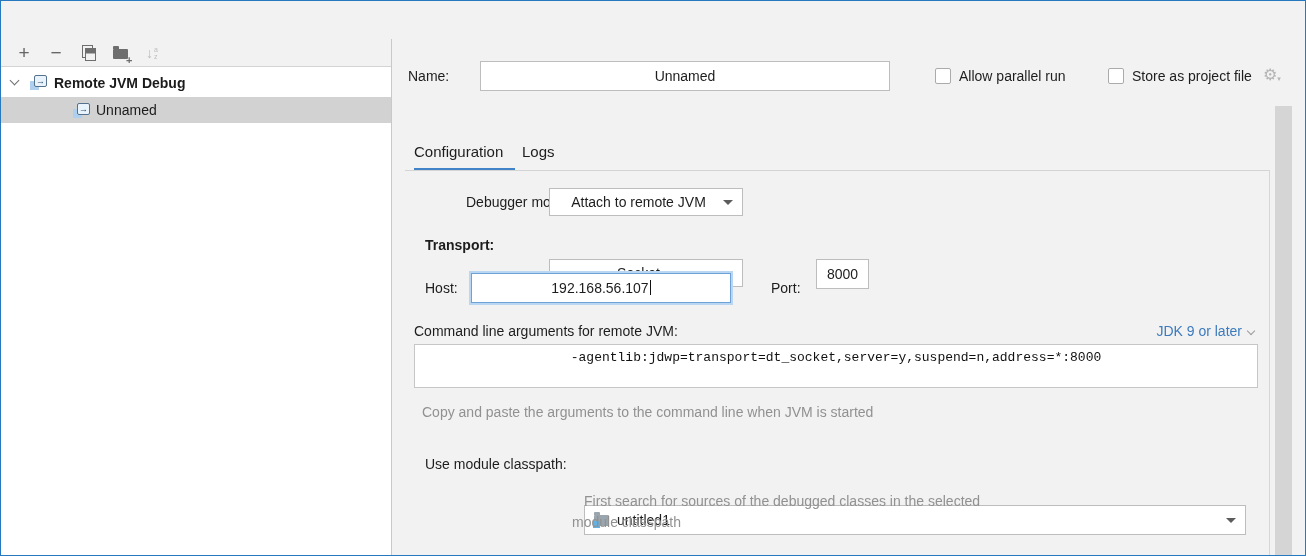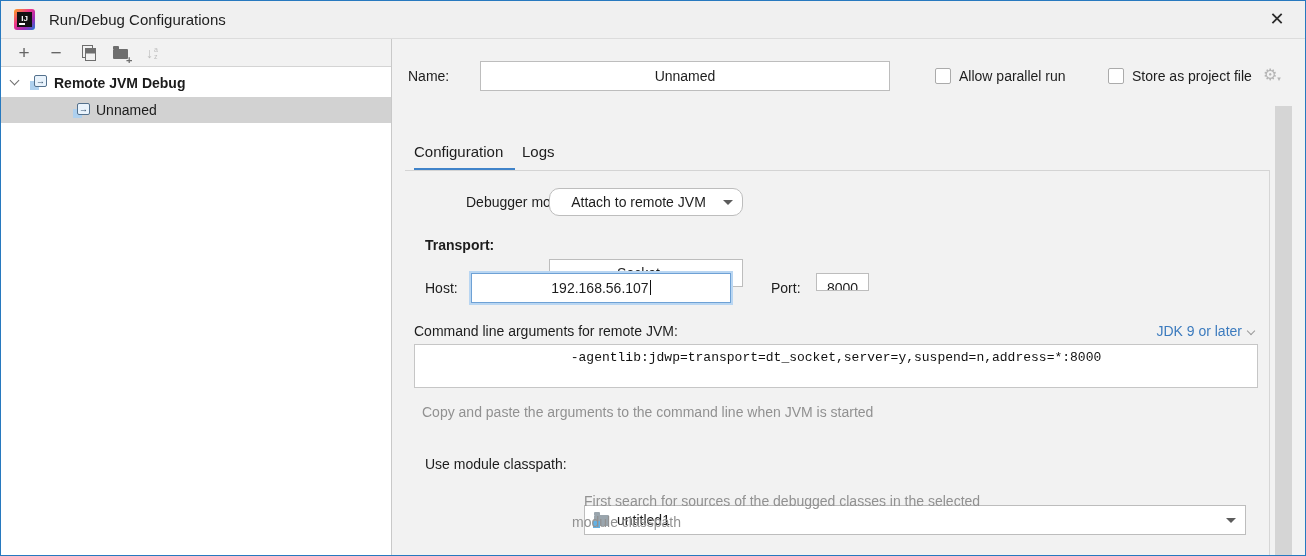--- a/index.html
+++ b/index.html
@@ -95,27 +95,20 @@
   .mod-select .txt{ margin-left:8px; }
 
   .vline{ background:#d6d6d6; }
   .scroll-thumb{ background:#d5d5d5; }
 </style>
 </head>
 <body>
 
 <div class="window">
 
-  <div class="titlebar">
-    <div class="logo">
-      <div class="logo-inner">IJ</div>
-    </div>
-    <div class="win-title">Run/Debug Configurations</div>
-    <div class="close-btn">✕</div>
-  </div>
 
   <div class="sidebar">
     <div class="side-toolbar">
       <div class="tbtn">
         <span class="glyph-add">+</span>
       </div>
       <div class="tbtn">
         <span class="glyph-remove">−</span>
       </div>
       <div class="tbtn">
@@ -166,37 +159,37 @@
     <div class="abs checkbox" style="left:715px; top:29px;"></div>
     <div class="abs label" style="left:739px; top:27px; line-height:20px;">Store as project file</div>
     <div class="abs gear" style="left:870px; top:28px;"><span>⚙</span><span class="mini">▾</span></div>
 
     <div class="abs tab" style="left:21px; top:100px;">Configuration</div>
     <div class="abs tab" style="left:129px; top:100px;">Logs</div>
     <div class="abs tab-underline" style="left:21px; top:129px; width:101px; height:3px;"></div>
     <div class="abs hline" style="left:12px; top:131px; width:864px; height:1px;"></div>
 
     <div class="abs label" style="left:32px; top:149px; line-height:28px;margin-left:41px;">Debugger mode:</div>
-    <div class="abs select" style="left:156px; top:149px; width:194px; height:28px;border-radius:10px;">
+    <div class="abs select" style="left:156px; top:149px; width:194px; height:28px;">
       <span>Attach to remote JVM</span>
       <span class="tri"></span>
     </div>
 
     <div class="abs label" style="left:32px; top:192px; line-height:28px;font-weight:bold;">Transport:</div>
     <div class="abs select" style="left:156px; top:192px; width:194px; height:28px;">
       <span>Socket</span>
       <span class="tri"></span>
     </div>
 
     <div class="abs label" style="left:32px; top:234px; line-height:30px;">Host:</div>
     <div class="abs field focused" style="left:78px; top:234px; width:260px; height:30px; line-height:28px;">
       <span>192.168.56.107</span><span class="caret"></span>
     </div>
     <div class="abs label" style="left:378px; top:234px; line-height:30px;">Port:</div>
-    <div class="abs field" style="left:423px; top:234px; width:53px; height:18px; line-height:28px;">8000</div>
+    <div class="abs field" style="left:423px; top:220px; width:53px; height:30px; line-height:28px;">8000</div>
 
     <div class="abs label" style="left:21px; top:281px; line-height:22px;">Command line arguments for remote JVM:</div>
     <div class="abs jdk-link" style="right:52px; top:281px; line-height:22px;">
       <span>JDK 9 or later</span><span class="chev2"></span>
     </div>
     <div class="abs cmdbox" style="left:21px; top:305px; width:844px; height:44px;">-agentlib:jdwp=transport=dt_socket,server=y,suspend=n,address=*:8000</div>
     <div class="abs hint" style="left:29px; top:363px; line-height:20px;">Copy and paste the arguments to the command line when JVM is started</div>
 
     <div class="abs label" style="left:32px; top:410px; line-height:30px;">Use module classpath:</div>
     <div class="abs select mod-select" style="left:191px; top:410px; width:662px; height:30px;">

